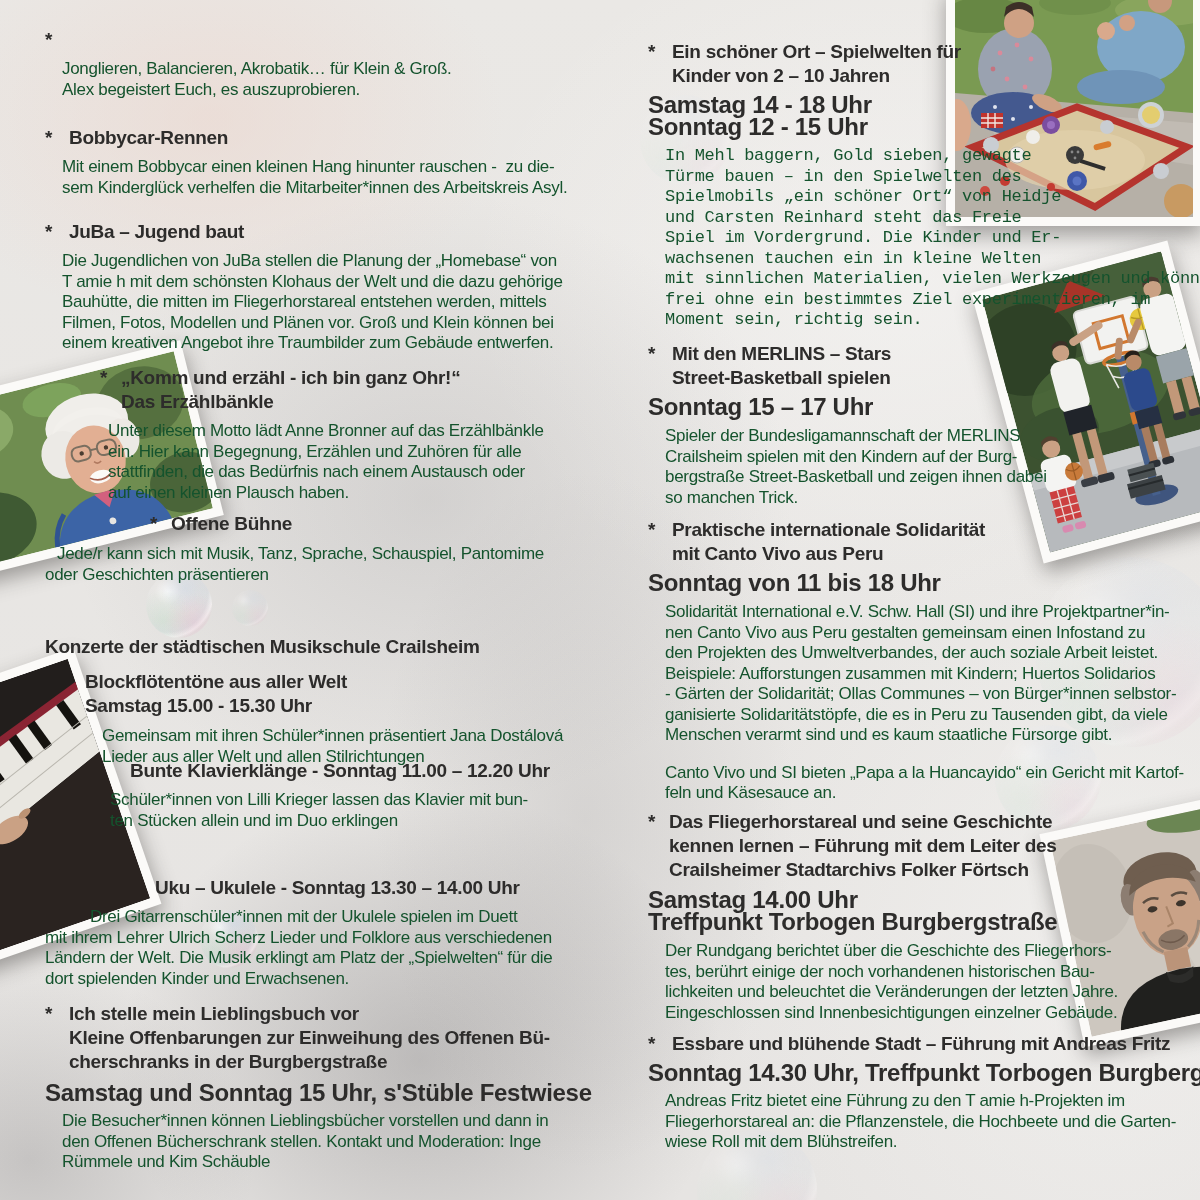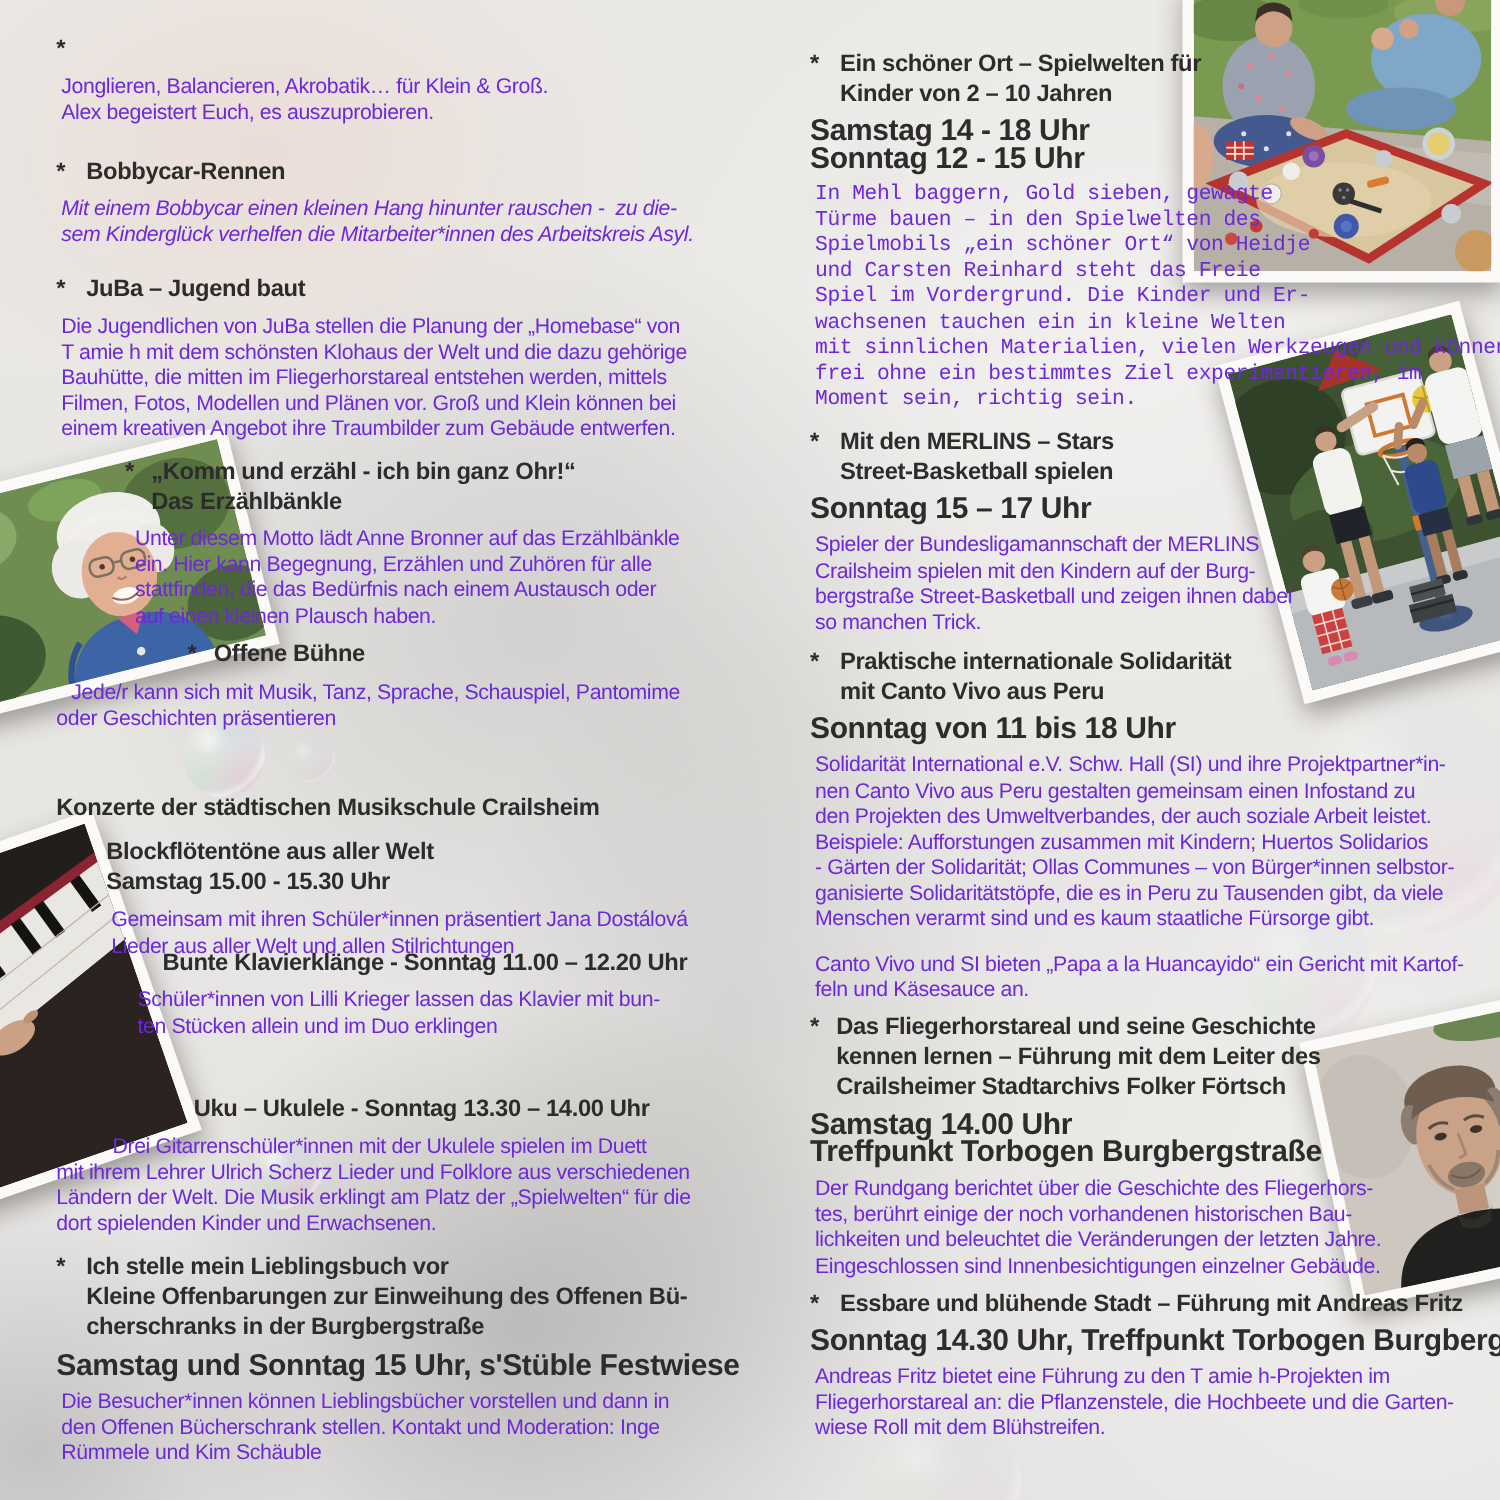--- a/index.html
+++ b/index.html
@@ -23,21 +23,21 @@
       radial-gradient(circle at 33% 30%, rgba(255,255,255,.75) 0%, rgba(255,255,255,.18) 20%, rgba(228,234,244,.06) 48%, rgba(196,212,234,.14) 63%, rgba(255,255,255,.55) 71%, rgba(255,255,255,0) 75%);}
   .bubble.faint{opacity:.5;}
   .photo{position:absolute;background:#fbfaf8;padding:9px;z-index:2;box-shadow:0 9px 20px rgba(50,48,46,.42);}
   .photo svg{display:block;}
   .sec{position:absolute;z-index:3;}
   .row{display:flex;align-items:flex-start;}
   .star{font-weight:bold;font-size:19px;line-height:24px;width:24px;flex:0 0 auto;color:#2d2c2b;}
   .star.sm{width:21px;}
   .title{margin:0;font-weight:bold;font-size:19px;line-height:24px;color:#2d2c2b;white-space:pre;letter-spacing:-.3px;}
   .sched{margin:0;font-weight:bold;font-size:24px;line-height:22px;color:#2d2c2b;white-space:pre;letter-spacing:-.3px;}
-  .body{margin:4px;font-size:17px;line-height:20.5px;color:#6d28d9;white-space:pre;letter-spacing:-.3px;}
+  .body{margin:17px;font-size:17px;line-height:20.5px;color:#14532d;white-space:pre;letter-spacing:-.3px;}
   .center{text-align:left;}
 </style>
 </head>
 <body>
 
 <div id="page">
   <div class="bg"></div>
 
   <div class="bubble" style="left:146px;top:572px;width:66px;height:66px;"></div>
   <div class="bubble faint" style="left:232px;top:590px;width:36px;height:36px;"></div>
@@ -261,21 +261,21 @@
     </div>
     <p class="body" style="margin-top:7px;">Jonglieren, Balancieren, Akrobatik… für Klein &amp; Groß.
 Alex begeistert Euch, es auszuprobieren.</p>
   </section>
 
   <section class="sec" style="left:45px;top:126px;">
     <div class="row">
       <span class="star">*</span>
       <h2 class="title">Bobbycar-Rennen</h2>
     </div>
-    <p class="body" style="margin-top:7px;font-style:italic;">Mit einem Bobbycar einen kleinen Hang hinunter rauschen -  zu die-
+    <p class="body" style="margin-top:7px;">Mit einem Bobbycar einen kleinen Hang hinunter rauschen -  zu die-
 sem Kinderglück verhelfen die Mitarbeiter*innen des Arbeitskreis Asyl.</p>
   </section>
 
   <section class="sec" style="left:45px;top:220px;">
     <div class="row">
       <span class="star">*</span>
       <h2 class="title">JuBa – Jugend baut</h2>
     </div>
     <p class="body" style="margin-top:7px;">Die Jugendlichen von JuBa stellen die Planung der „Homebase“ von
 T amie h mit dem schönsten Klohaus der Welt und die dazu gehörige

